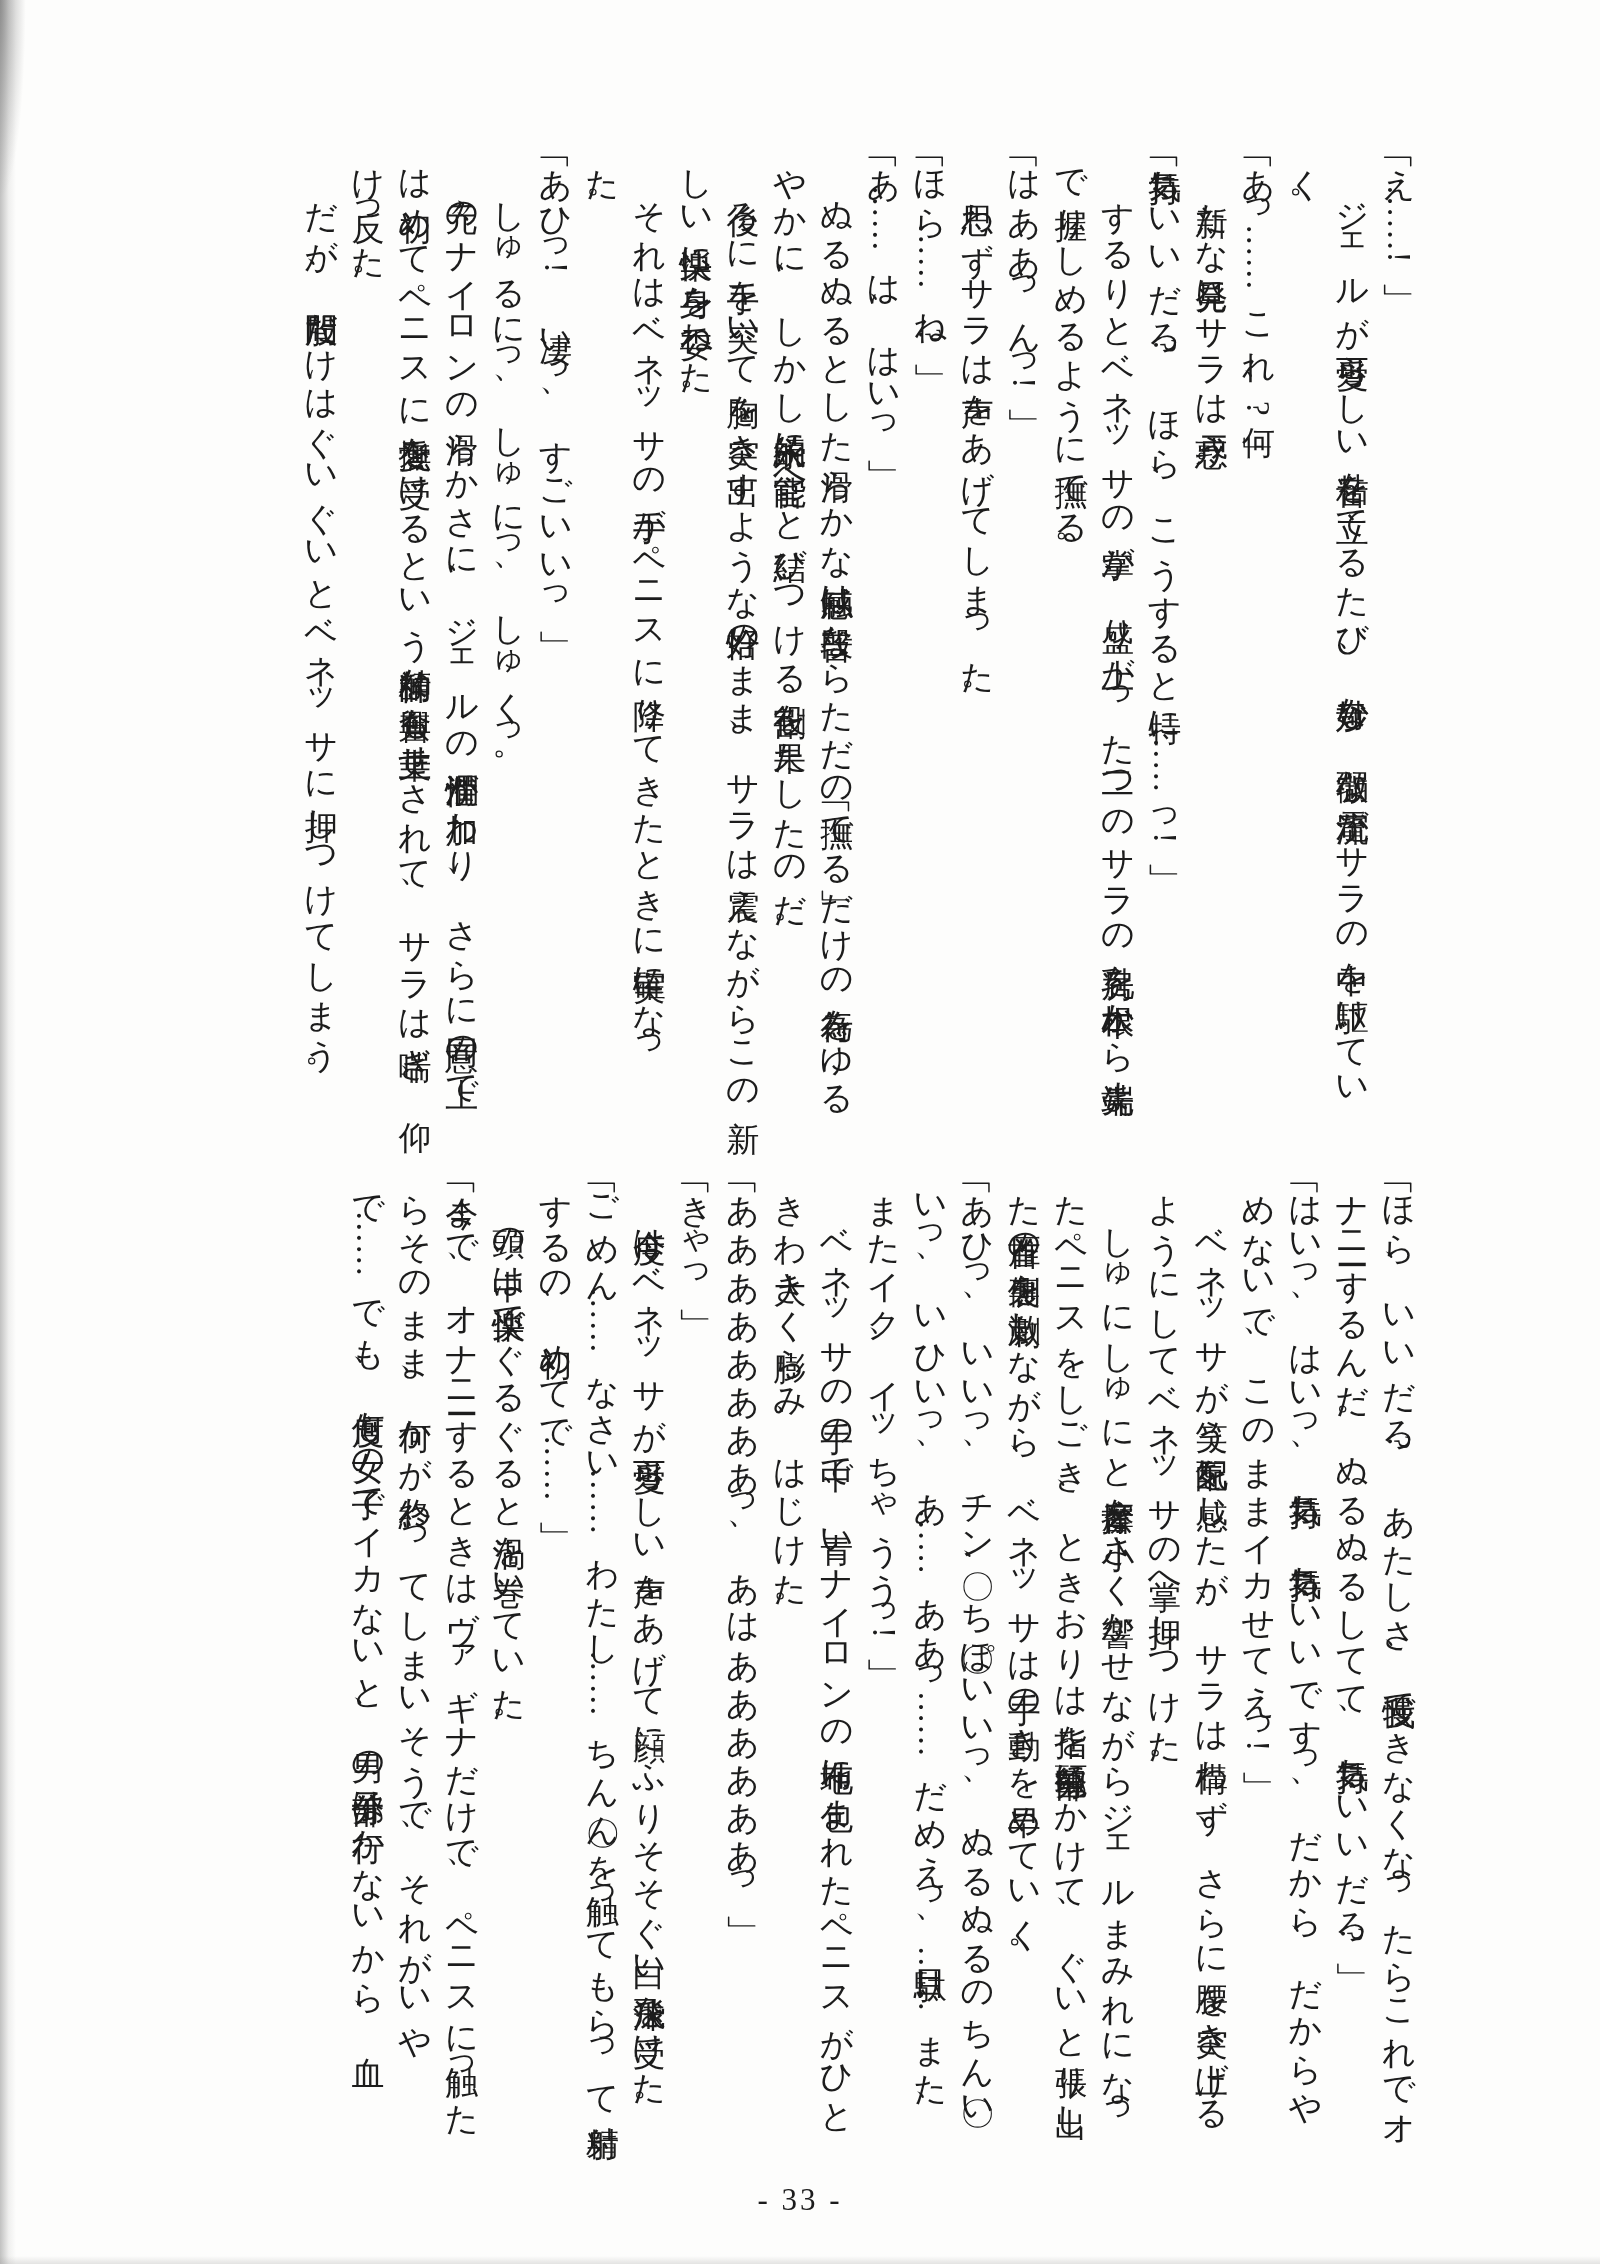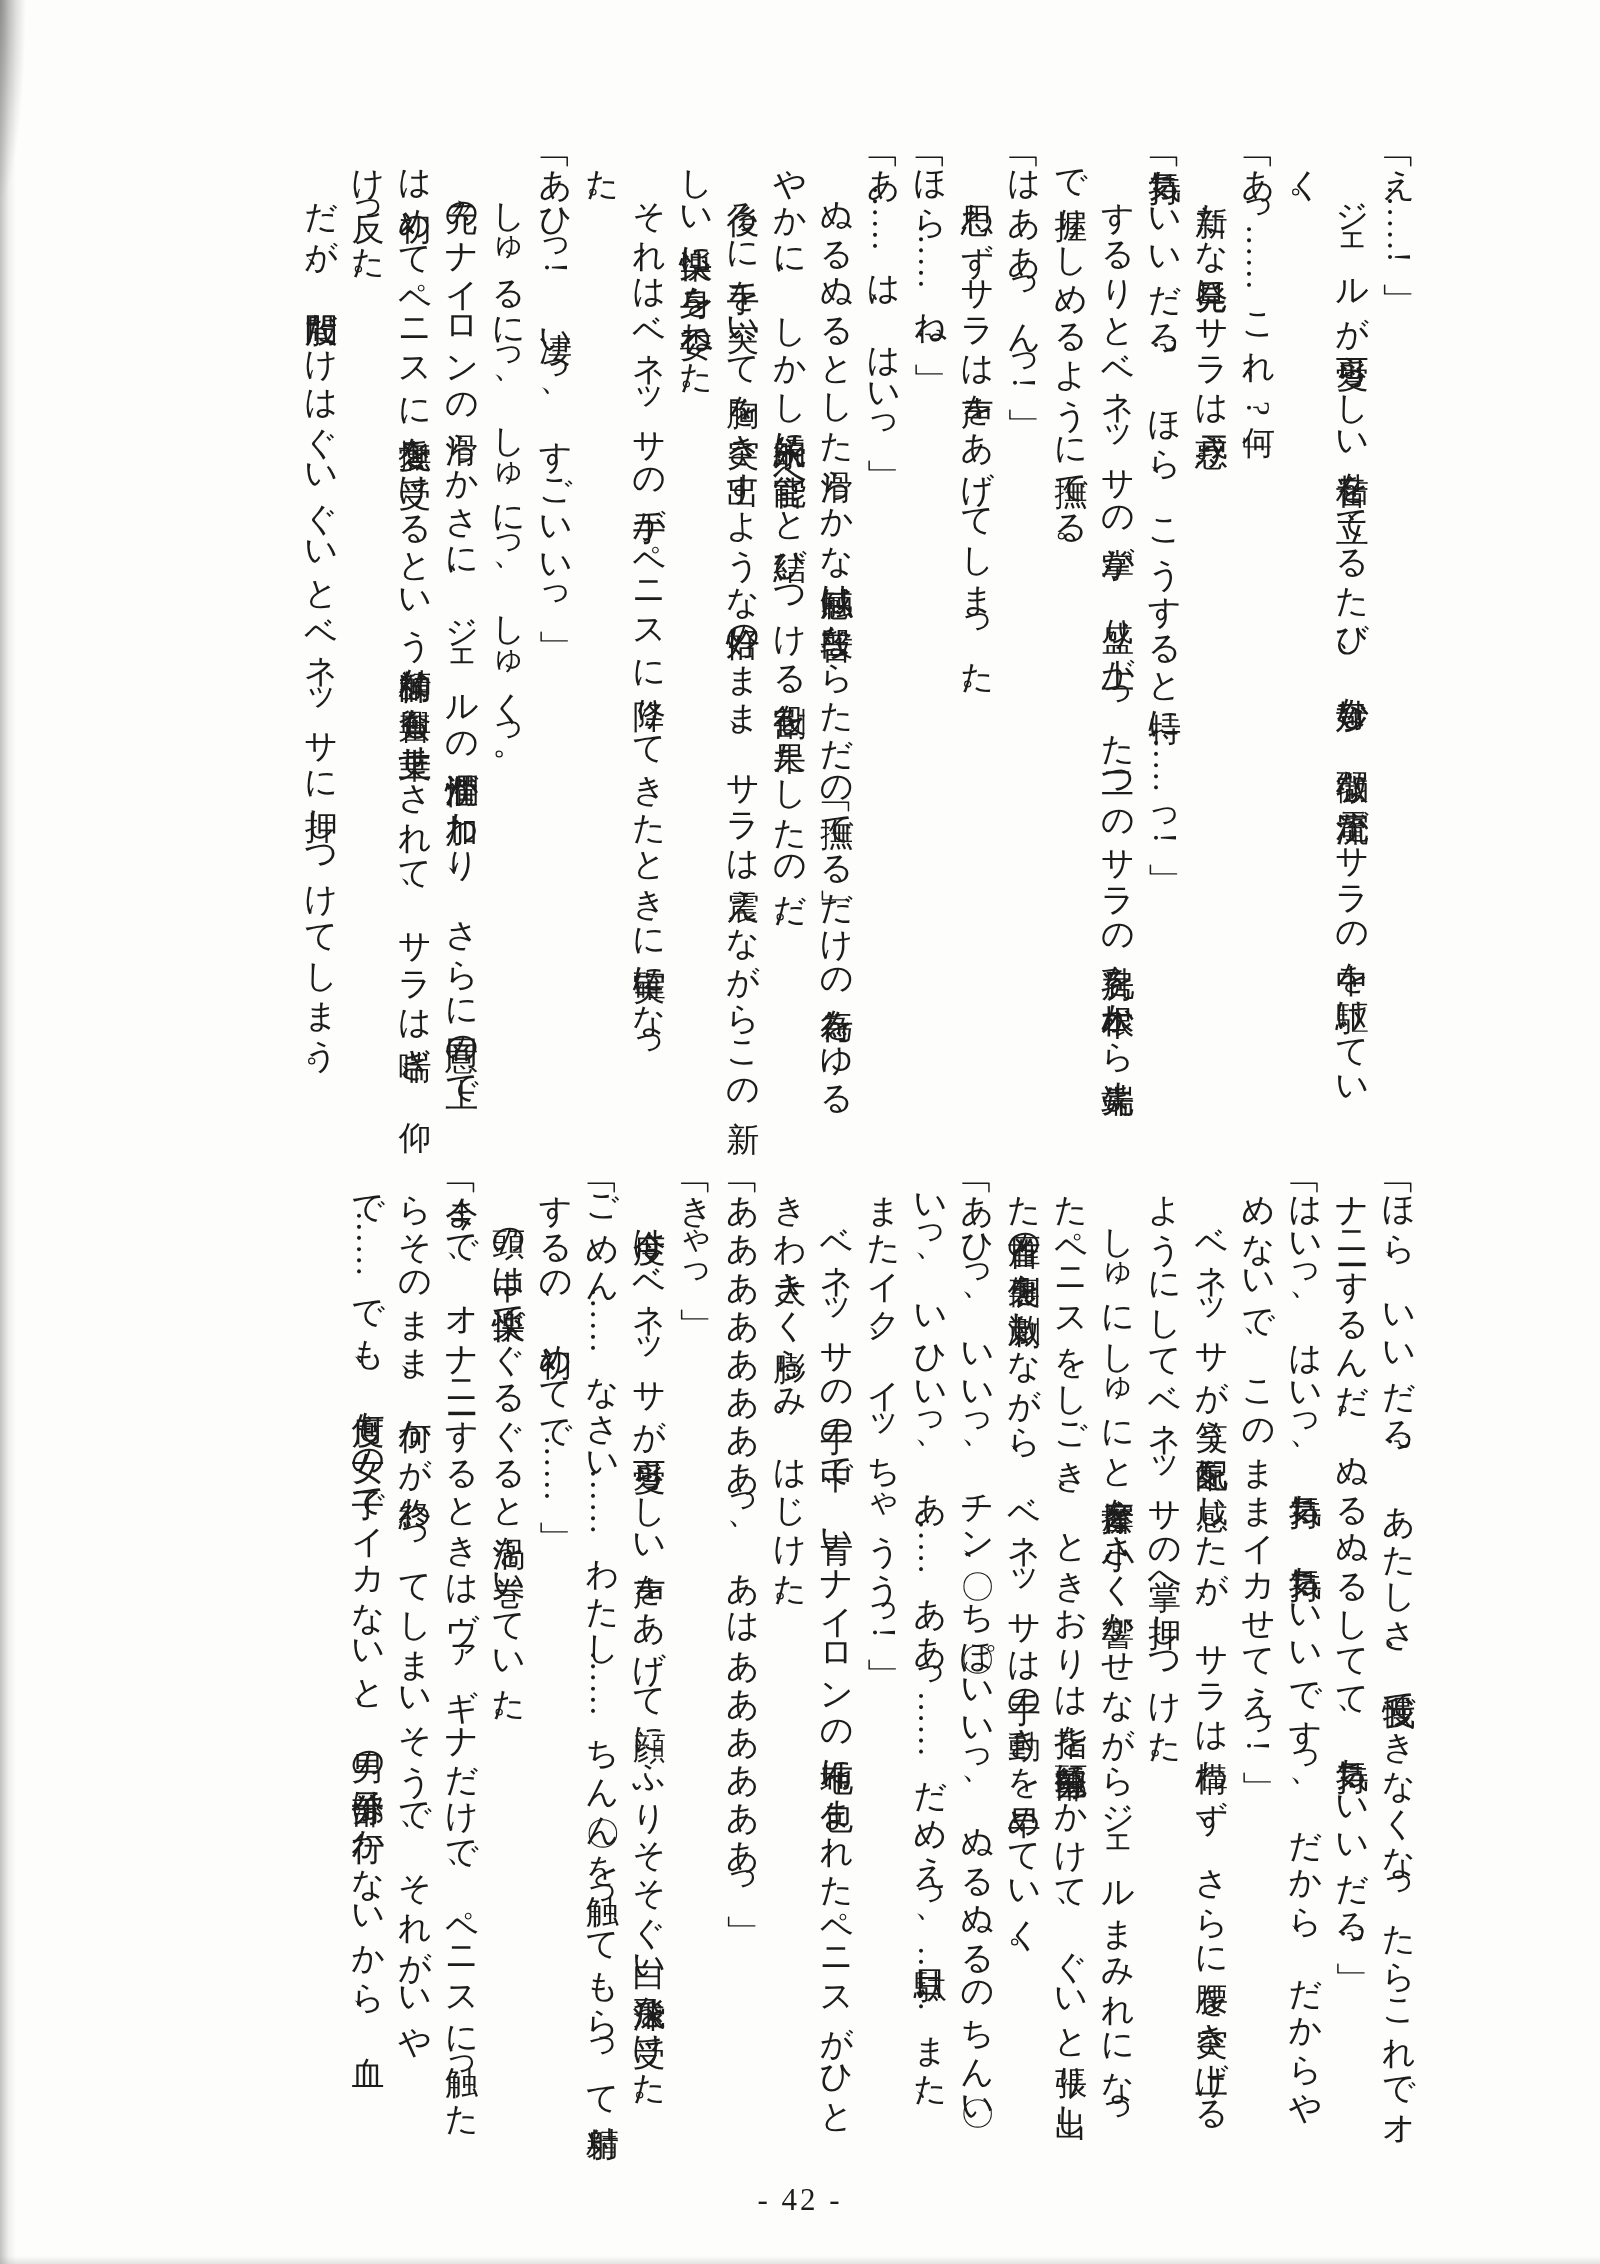--- a/index.html
+++ b/index.html
@@ -102,13 +102,13 @@
     <p>「あひっ、いいっ、チン〇、ち〇ぽいいっ、ぬるぬるのちん〇いいっ、いひいっ、あ……ああっ……だめえっ、駄目……また、またイク、イッちゃううっ!」</p>
     <p class="indent">ベネッサの手の中で、青いナイロンの布地に包まれたペニスがひときわ大きく膨らみ、はじけた。</p>
     <p>「ああああああああっ、あはああああああっ」</p>
     <p>「きゃっ」</p>
     <p class="indent">今度はベネッサが可愛らしい声をあげて顔にふりそそぐ白い飛沫を受けた。</p>
     <p>「ごめん……なさい……わたし……ちん〇んを触ってもらって射精するの、初めてで……」</p>
     <p class="indent">頭の中は快楽でぐるぐると渦を巻いていた。</p>
     <p>「今まで、オナニーするときはヴァギナだけで、ペニスに触ったらそのまま、何かが終わってしまいそうで、それがいやで……でも、何度も女の子でイカないと、男の子部分は行かないから、血</p>
   </div>
 
-<div class="page-number">- 42 -</div>
+<div class="page-number">- 33 -</div>
 
 </body></html>

